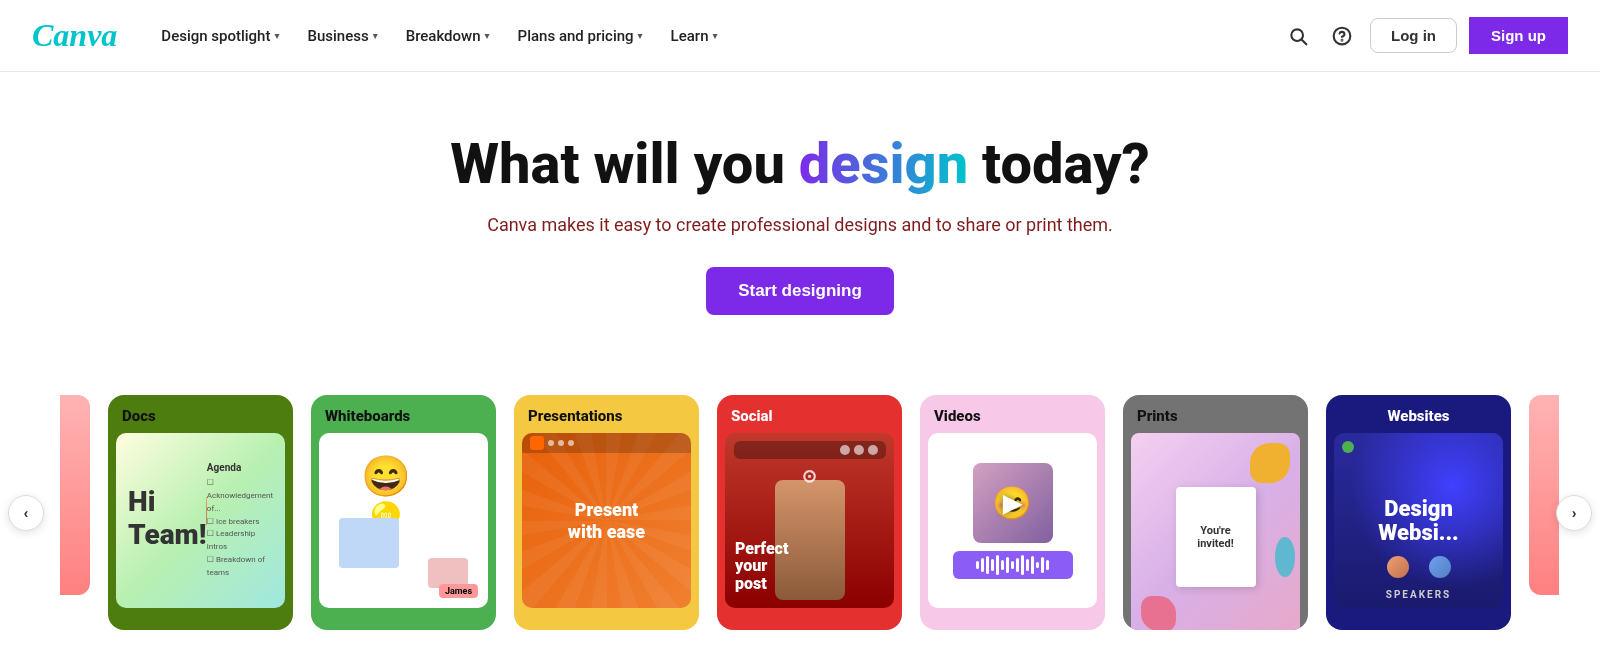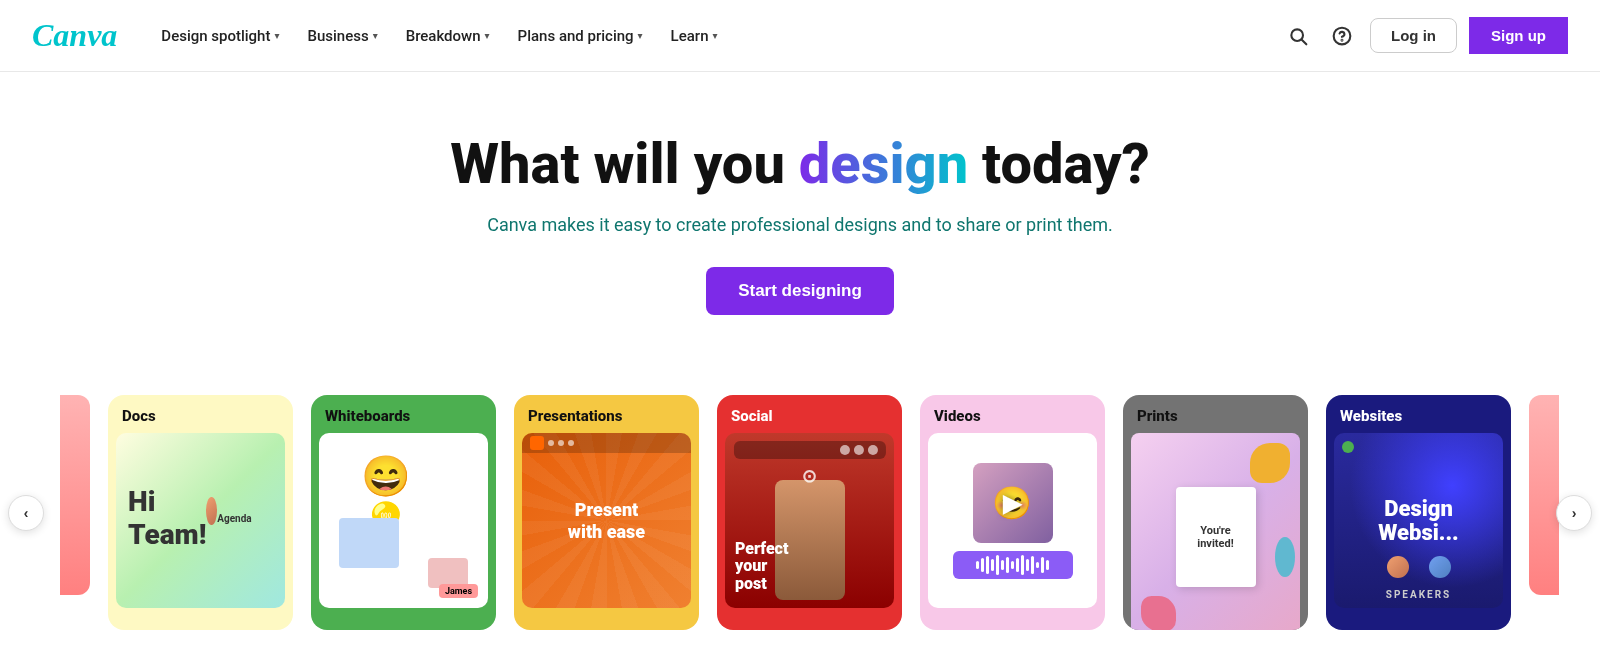--- a/index.html
+++ b/index.html
@@ -102,21 +102,21 @@
     }
     .hero-title .design-word {
       color: #7d2ae8;
       background: linear-gradient(90deg, #7d2ae8, #00c4cc);
       -webkit-background-clip: text;
       -webkit-text-fill-color: transparent;
       background-clip: text;
     }
     .hero-subtitle {
       font-size: 18px;
-      color: #0f766e;
+      color: #7f1d1d;
       margin-bottom: 32px;
     }
     .btn-start {
       background: #7d2ae8;
       color: #fff;
       border: none;
       padding: 14px 32px;
       border-radius: 8px;
       font-size: 17px;
       font-weight: 700;
@@ -152,21 +152,21 @@
       font-weight: 700;
       color: #fff;
     }
     .card-body {
       flex: 1;
       position: relative;
       overflow: hidden;
     }
 
     
-    .card-docs { background: #fef9c3; }
+    .card-docs { background: #4d7c0f; }
     .card-docs .card-header { color: #111; font-weight: 800; font-size: 15px; }
     .docs-inner {
       background: linear-gradient(135deg, #fffde0 0%, #b8f0b0 50%, #a0e8e0 100%);
       margin: 0 8px 8px;
       border-radius: 10px;
       height: 175px;
       display: flex;
       flex-direction: row;
       align-items: center;
       justify-content: flex-start;
@@ -330,21 +330,21 @@
       color: #333;
       box-shadow: 2px 2px 8px rgba(0,0,0,0.15);
       z-index: 2;
     }
     .prints-blob1 { position: absolute; top: 10px; right: 10px; width: 40px; height: 40px; background: #f0b030; border-radius: 50% 30% 50% 30%; }
     .prints-blob2 { position: absolute; bottom: 10px; left: 10px; width: 35px; height: 35px; background: #e87090; border-radius: 30% 50% 30% 50%; }
     .prints-blob3 { position: absolute; top: 50%; right: 5px; width: 20px; height: 40px; background: #60b8d0; border-radius: 50%; }
 
     
     .card-web { background: #1a1a7e; }
-    .card-web .card-header { color: #fff; font-weight: 800; }
+    .card-web .card-header { color: #fff; font-weight: 800; text-align: center; }
     .web-inner {
       background: linear-gradient(180deg, #2a2a9e 0%, #1a1a6e 100%);
       margin: 0 8px 8px;
       border-radius: 10px;
       height: 175px;
       display: flex;
       flex-direction: column;
       align-items: center;
       justify-content: center;
       position: relative;
@@ -477,20 +477,21 @@
     <div class="card-left-peek"></div>
 
     <div class="card card-docs">
       <div class="card-header">Docs</div>
       <div class="card-body">
         <div class="docs-inner">
           <div class="docs-hi">Hi Team!</div>
           <div class="docs-avatar"></div>
           <div class="docs-agenda">
             <div style="font-weight:700;margin-bottom:4px;font-size:10px;">Agenda</div>
+            <div style="font-size:8px;color:#555;line-height:1.6;">☐ Acknowledgement of...<br>☐ Ice breakers<br>☐ Leadership intros<br>☐ Breakdown of teams</div>
           </div>
         </div>
       </div>
     </div>
 
     <div class="card card-wb">
       <div class="card-header">Whiteboards</div>
       <div class="card-body">
         <div class="wb-inner">
           <div class="wb-emoji">😄💡</div>

